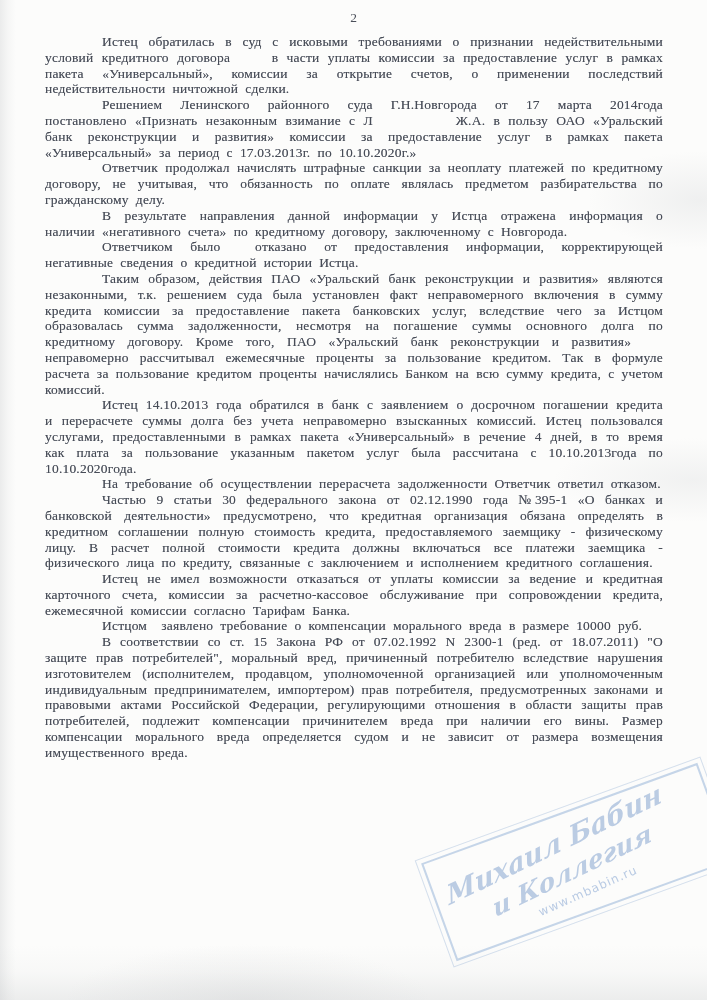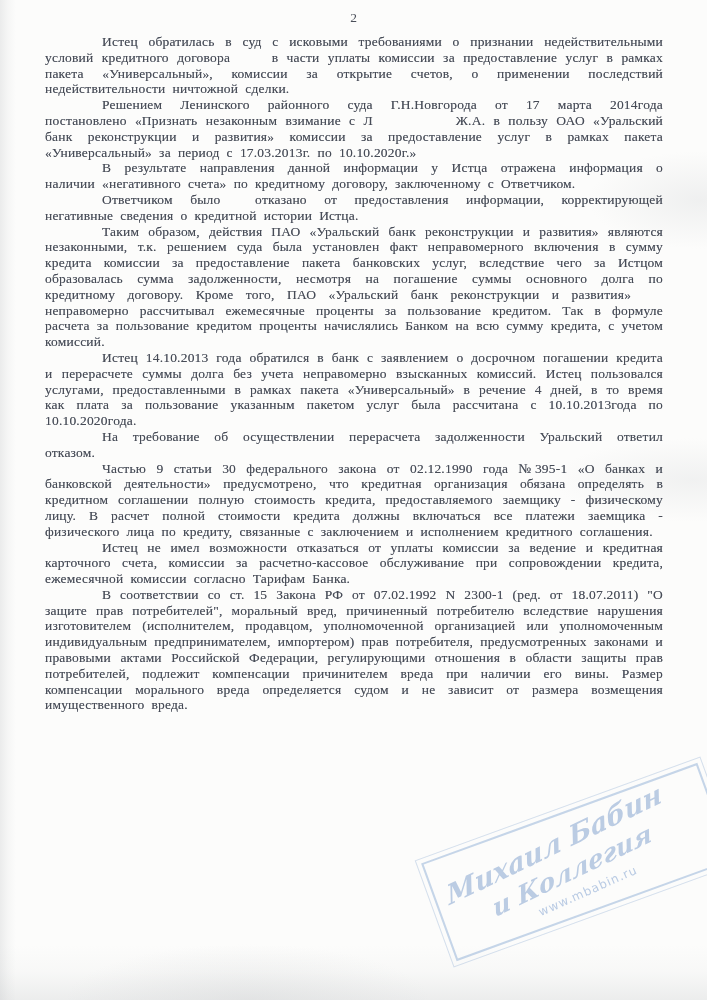--- a/index.html
+++ b/index.html
@@ -75,27 +75,29 @@
 </head>
 <body>
 
 <div class="page">
 
   <div class="page-number">2</div>
 
   <div class="content">
       <p class="para">Истец обратилась в суд с исковыми требованиями о признании недействительными условий кредитного договора &nbsp;&nbsp;&nbsp; в части уплаты комиссии за предоставление услуг в рамках пакета «Универсальный», комиссии за открытие счетов, о применении последствий недействительности ничтожной сделки.</p>
       <p class="para">Решением Ленинского районного суда Г.Н.Новгорода от 17 марта 2014года постановлено «Признать незаконным взимание с Л &nbsp;&nbsp;&nbsp;&nbsp;&nbsp;&nbsp;&nbsp;&nbsp; Ж.А. в пользу ОАО «Уральский банк реконструкции и развития» комиссии за предоставление услуг в рамках пакета «Универсальный» за период с 17.03.2013г. по 10.10.2020г.»</p>
-      <p class="para">В результате направления данной информации у Истца отражена информация о наличии «негативного счета» по кредитному договору, заключенному с Ответчиком.</p>
+      <p class="para">Ответчик продолжал начислять штрафные санкции за неоплату платежей по кредитному договору, не учитывая, что обязанность по оплате являлась предметом разбирательства по гражданскому делу.</p>
+      <p class="para">В результате направления данной информации у Истца отражена информация о наличии «негативного счета» по кредитному договору, заключенному с Новгорода.</p>
       <p class="para">Ответчиком было &nbsp;отказано от предоставления информации, корректирующей негативные сведения о кредитной истории Истца.</p>
       <p class="para">Таким образом, действия ПАО «Уральский банк реконструкции и развития» являются незаконными, т.к. решением суда была установлен факт неправомерного включения в сумму кредита комиссии за предоставление пакета банковских услуг, вследствие чего за Истцом образовалась сумма задолженности, несмотря на погашение суммы основного долга по кредитному договору. Кроме того, ПАО «Уральский банк реконструкции и развития» &nbsp;&nbsp; неправомерно рассчитывал ежемесячные проценты за пользование кредитом. Так в формуле расчета за пользование кредитом проценты начислялись Банком на всю сумму кредита, с учетом комиссий.</p>
       <p class="para">Истец 14.10.2013 года обратился в банк с заявлением о досрочном погашении кредита и перерасчете суммы долга без учета неправомерно взысканных комиссий. Истец пользовался услугами, предоставленными в рамках пакета «Универсальный» в речение 4 дней, в то время как плата за пользование указанным пакетом услуг была рассчитана с 10.10.2013года по 10.10.2020года.</p>
-      <p class="para">На требование об осуществлении перерасчета задолженности Уральский ответил отказом.</p>
+      <p class="para">На требование об осуществлении перерасчета задолженности Ответчик ответил отказом.</p>
       <p class="para">Частью 9 статьи 30 федерального закона от 02.12.1990 года №395-1 «О банках и банковской деятельности» предусмотрено, что кредитная организация обязана определять в кредитном соглашении полную стоимость кредита, предоставляемого заемщику - физическому лицу. В расчет полной стоимости кредита должны включаться все платежи заемщика - физического лица по кредиту, связанные с заключением и исполнением кредитного соглашения.</p>
       <p class="para">Истец не имел возможности отказаться от уплаты комиссии за ведение и кредитная карточного счета, комиссии за расчетно-кассовое обслуживание при сопровождении кредита, ежемесячной комиссии согласно Тарифам Банка.</p>
+      <p class="para">Истцом &nbsp;заявлено требование о компенсации морального вреда в размере 10000 руб.</p>
       <p class="para">В соответствии со ст. 15 Закона РФ от 07.02.1992 N 2300-1 (ред. от 18.07.2011) "О защите прав потребителей", моральный вред, причиненный потребителю вследствие нарушения изготовителем (исполнителем, продавцом, уполномоченной организацией или уполномоченным индивидуальным предпринимателем, импортером) прав потребителя, предусмотренных законами и правовыми актами Российской Федерации, регулирующими отношения в области защиты прав потребителей, подлежит компенсации причинителем вреда при наличии его вины. Размер компенсации морального вреда определяется судом и не зависит от размера возмещения имущественного вреда.</p>
     </div>
 
   <div class="stamp">
     <div class="stamp-name">Михаил Бабин</div>
     <div class="stamp-collegium">и Коллегия</div>
     <div class="stamp-url">www.mbabin.ru</div>
   </div>
 
 </div>

